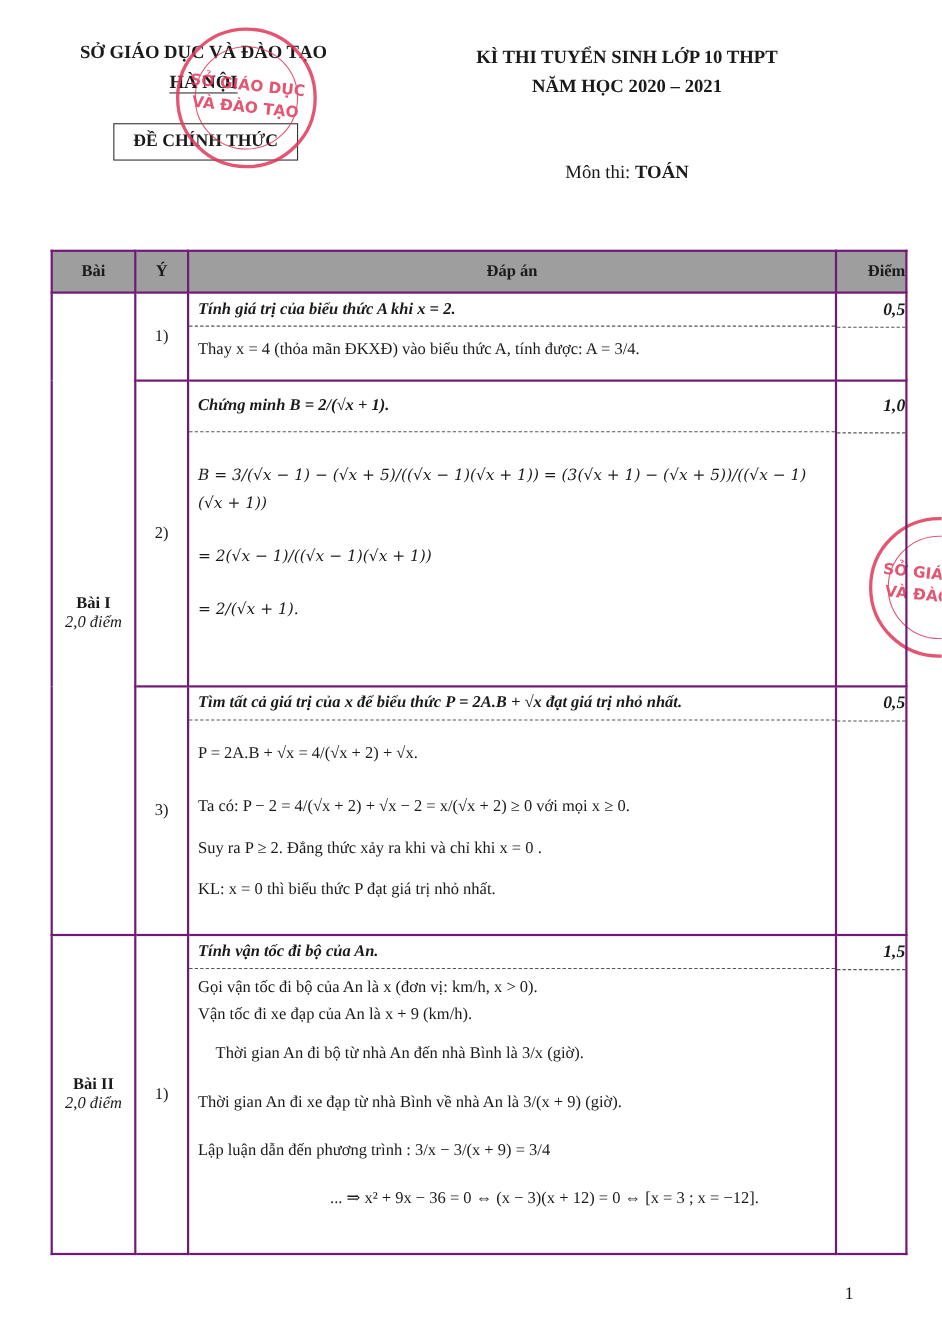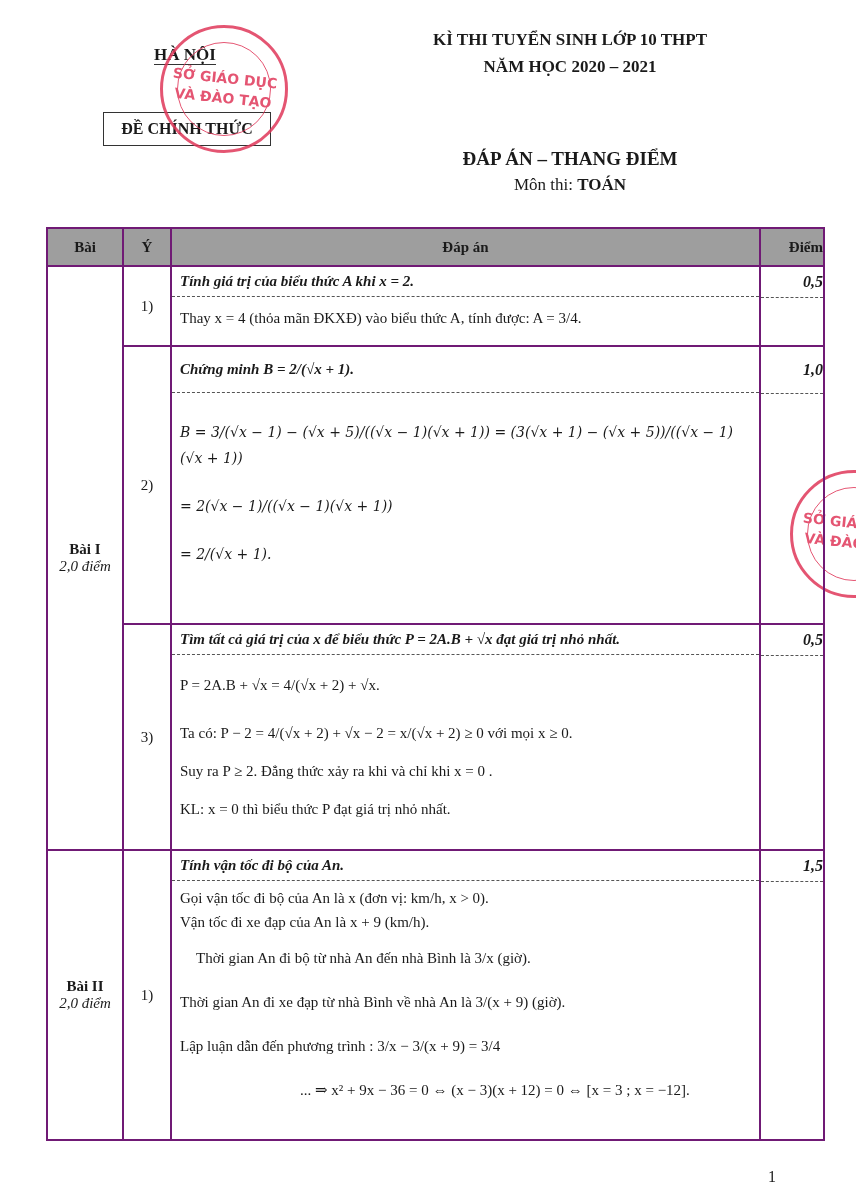--- a/index.html
+++ b/index.html
@@ -5,21 +5,21 @@
   html, body { margin: 0; padding: 0; }
   body {
     width: 856px; height: 1200px; background: #ffffff; position: relative; overflow: hidden;
     font-family: "Liberation Serif", "DejaVu Serif", serif; color: #1a1a1a;
   }
   .abs { position: absolute; }
   .hdr-left { left: 40px; top: 38px; width: 290px; text-align: center; }
   .hdr-left .l1 { font-weight: bold; font-size: 17px; }
   .hdr-left .l2 { font-weight: bold; font-size: 17px; margin-top: 7px; display: inline-block; border-bottom: 1px solid #333; line-height: 19px; }
   .official-box { left: 103px; top: 112px; width: 166px; height: 32px; border: 1px solid #333; font-weight: bold; font-size: 16px; text-align: center; line-height: 32px; }
-  .hdr-right { left: 400px; top: 26px; width: 340px; text-align: center; }
+  .hdr-right { left: 400px; top: 38px; width: 340px; text-align: center; }
   .hdr-right .t { font-weight: bold; font-size: 17px; line-height: 27px; }
   .hdr-right .date { display: inline-block; border-bottom: 1px solid #333; line-height: 22px; }
   .title { left: 400px; top: 145px; width: 340px; text-align: center; }
   .title .main { font-weight: bold; font-size: 19px; line-height: 28px; }
   .title .sub { font-size: 17px; line-height: 24px; }
   .title .sub b { font-weight: bold; }
 
   .stamp {
     width: 128px; height: 128px; border-radius: 50%;
     border: 3px solid #e0385a; box-sizing: border-box; color: #e0385a;
@@ -42,30 +42,30 @@
   .sol { padding: 4px 8px 6px 8px; line-height: 22px; }
   .line { margin: 6px 0; }
   .m { font-family: "DejaVu Serif", serif; font-style: italic; font-size: 14px; }
   .diem-top { padding: 6px 0; border-bottom: 1px dashed #555; }
   .pgnum { left: 768px; top: 1168px; font-size: 16px; }
 </style>
 </head>
 <body>
 
 <div class="abs hdr-left">
+  <div class="l1">SỞ GIÁO DỤC VÀ ĐÀO TẠO</div>
   <div class="l2">HÀ NỘI</div>
 </div>
 <div class="abs official-box">ĐỀ CHÍNH THỨC</div>
 
 <div class="abs hdr-right">
   <div class="t">KÌ THI TUYỂN SINH LỚP 10 THPT</div>
   <div class="t">NĂM HỌC 2020 – 2021</div>
 </div>
 <div class="abs title">
-  <div class="main">ĐÁP ÁN – THANG ĐIỂM</div>
   <div class="sub"><span>Môn thi: </span><b>TOÁN</b></div>
 </div>
 
 <div class="abs stamp stamp1">
   <div class="in">
       <div>SỞ GIÁO DỤC</div>
       <div>VÀ ĐÀO TẠO</div>
     </div>
 </div>
 <div class="abs stamp stamp2">

